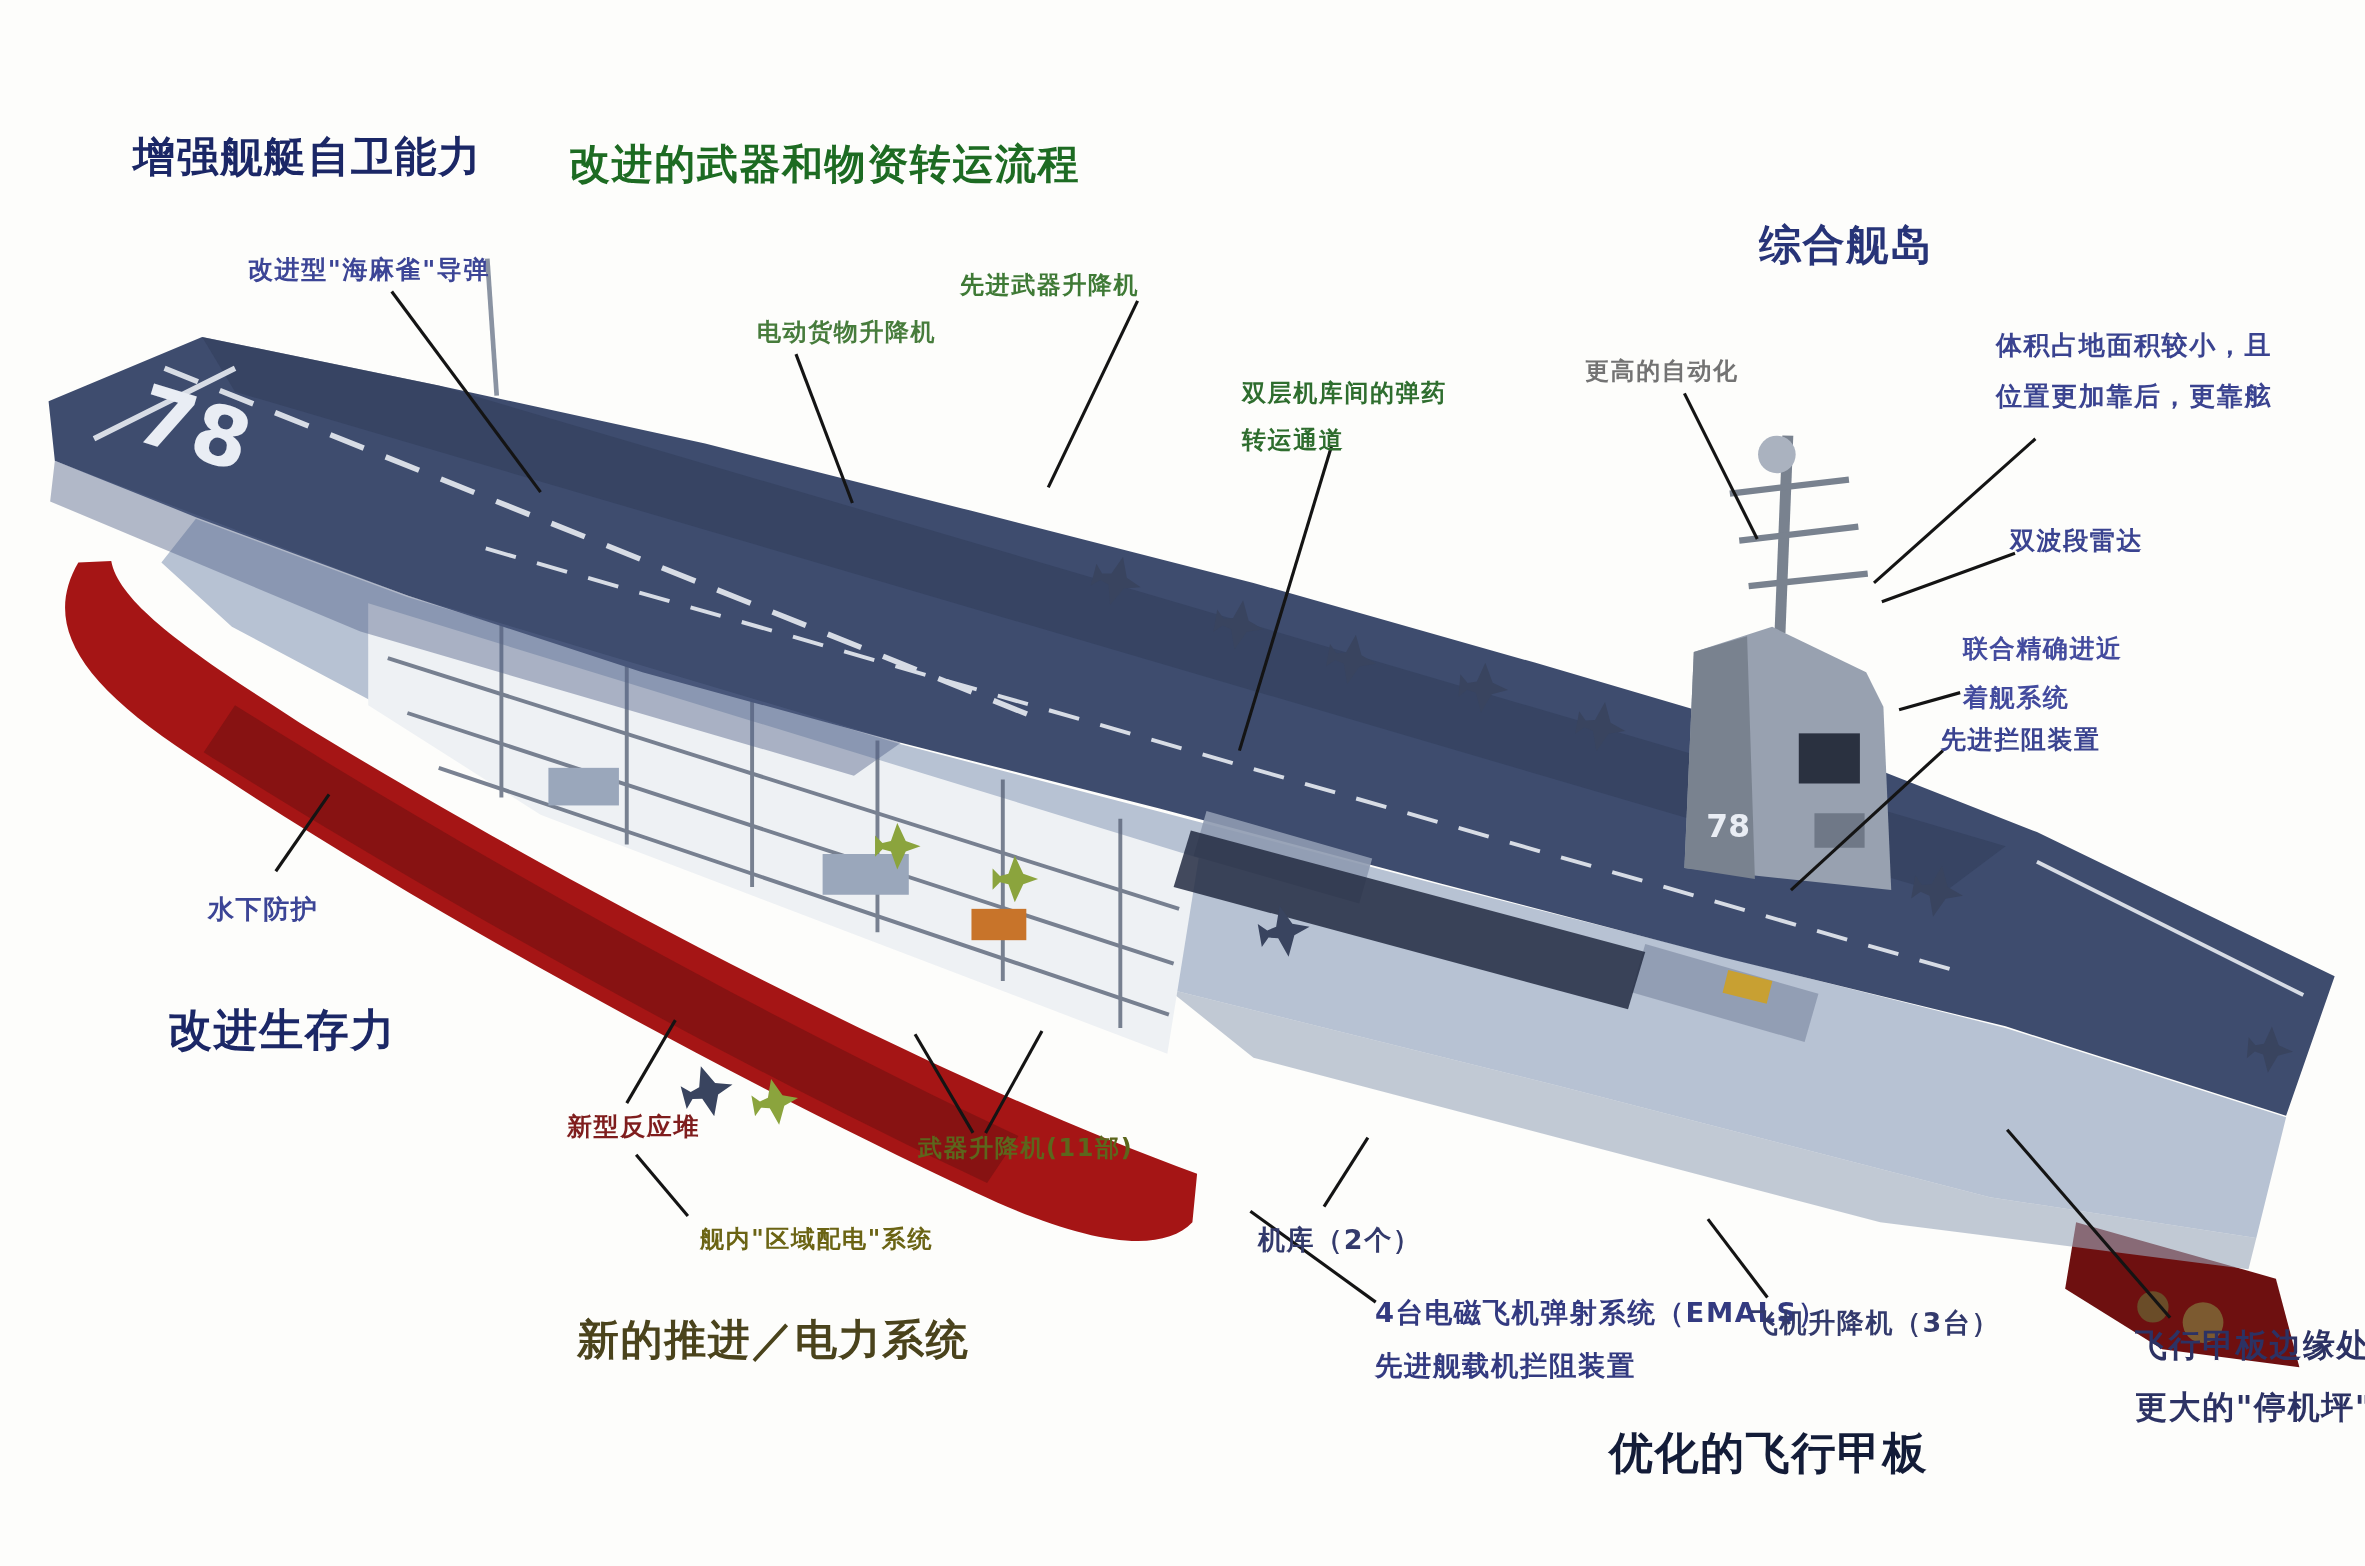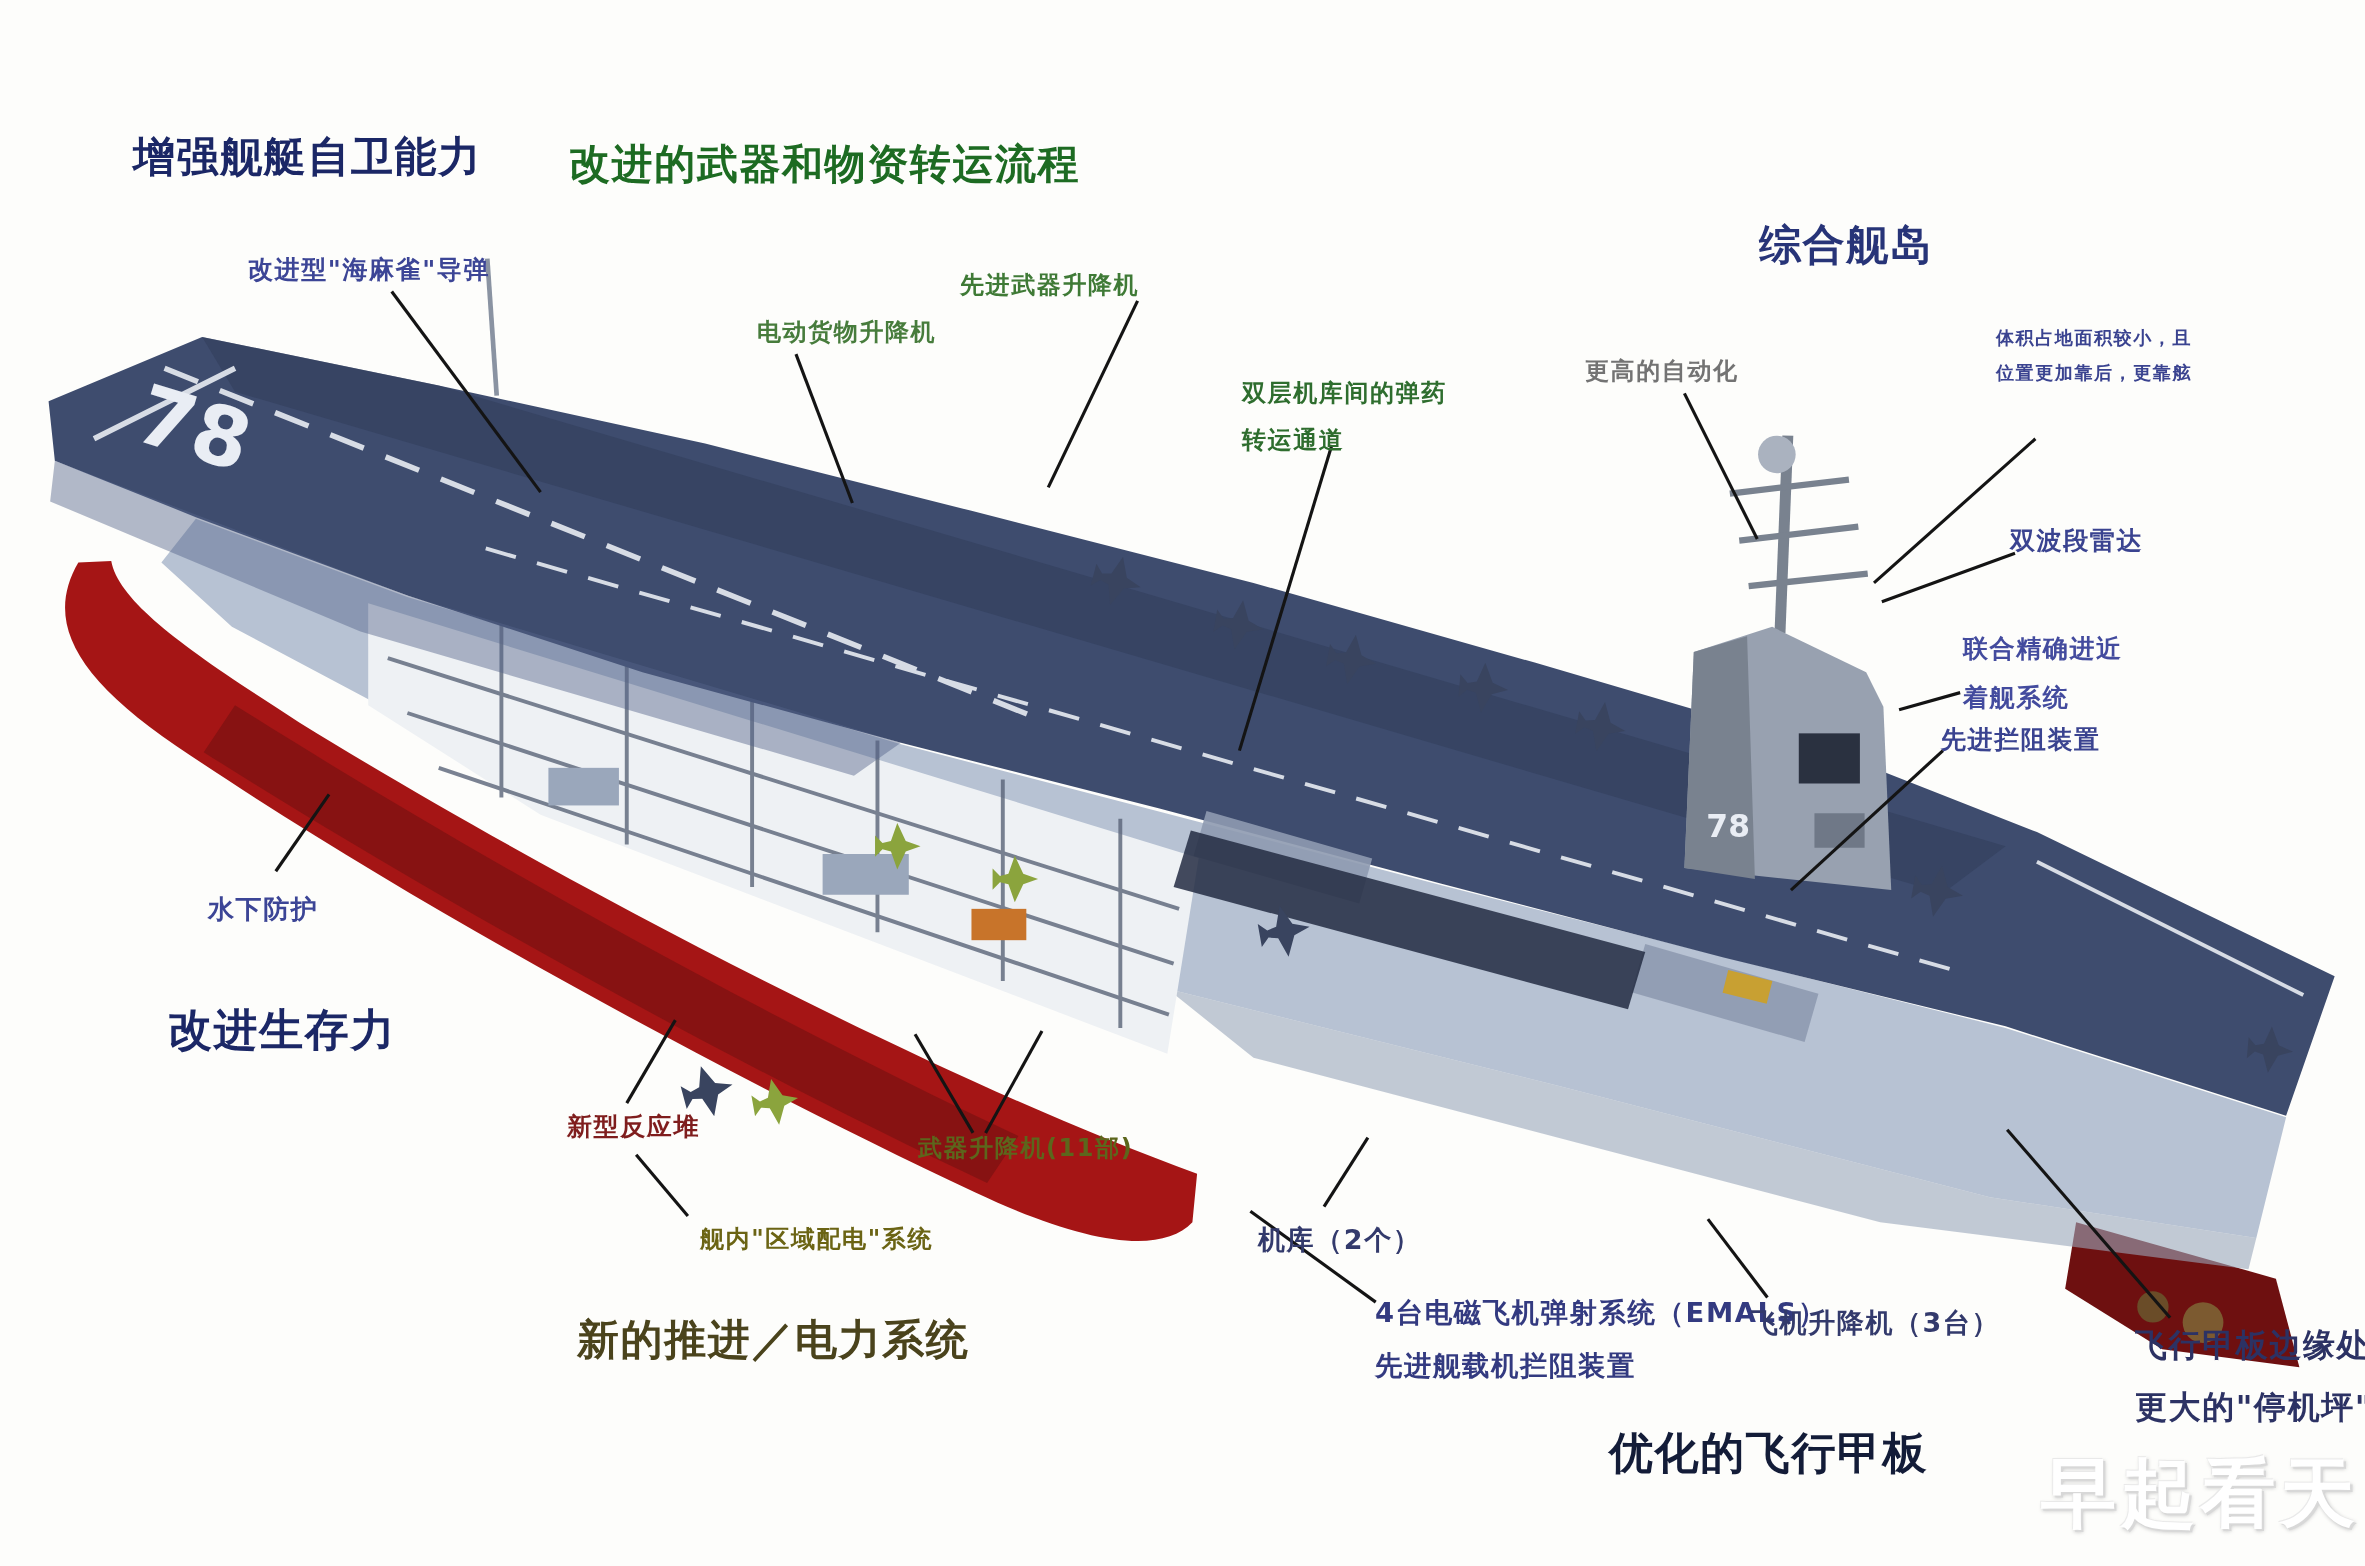--- a/index.html
+++ b/index.html
@@ -159,21 +159,21 @@
       <div class="callout small" style="left: 960px; top: 262px; font-size: 24px; color: rgb(63, 122, 54);">
         <div>先进武器升降机</div>
       </div>
       <div class="callout small" style="left: 1242px; top: 370px; font-size: 24px; color: rgb(46, 109, 46);">
         <div>双层机库间的弹药</div>
         <div>转运通道</div>
       </div>
       <div class="callout small" style="left: 1585px; top: 348px; font-size: 24px; color: #737373;">
         <div>更高的自动化</div>
       </div>
-      <div class="callout small" style="left: 1996px; top: 320px; font-size: 18px; color: rgb(58, 67, 144);">
+      <div class="callout small" style="left: 1996px; top: 320px; font-size: 26px; color: rgb(58, 67, 144);">
         <div>体积占地面积较小，且</div>
         <div>位置更加靠后，更靠舷</div>
       </div>
       <div class="callout small" style="left: 2010px; top: 517px; font-size: 25px; color: rgb(58, 67, 144); text-align: center;">
         <div>双波段雷达</div>
       </div>
       <div class="callout small" style="left: 1963px; top: 625px; font-size: 25px; color: rgb(67, 75, 158);">
         <div>联合精确进近</div>
         <div>着舰系统</div>
       </div>
@@ -203,15 +203,14 @@
       </div>
       <div class="callout small" style="left: 1751px; top: 1297px; font-size: 27px; color: rgb(51, 58, 108);">
         <div>飞机升降机（3台）</div>
       </div>
       <div class="callout small" style="left: 2135px; top: 1314px; font-size: 32px; color: rgb(44, 50, 100);">
         <div>飞行甲板边缘处</div>
         <div>更大的"停机坪"</div>
       </div>
     </div>
 
-  <div class="watermark" style="left: 2041px; top: 1444px; font-size: 75px;">早起看天</div>
 </div>
 
 
 </body></html>

